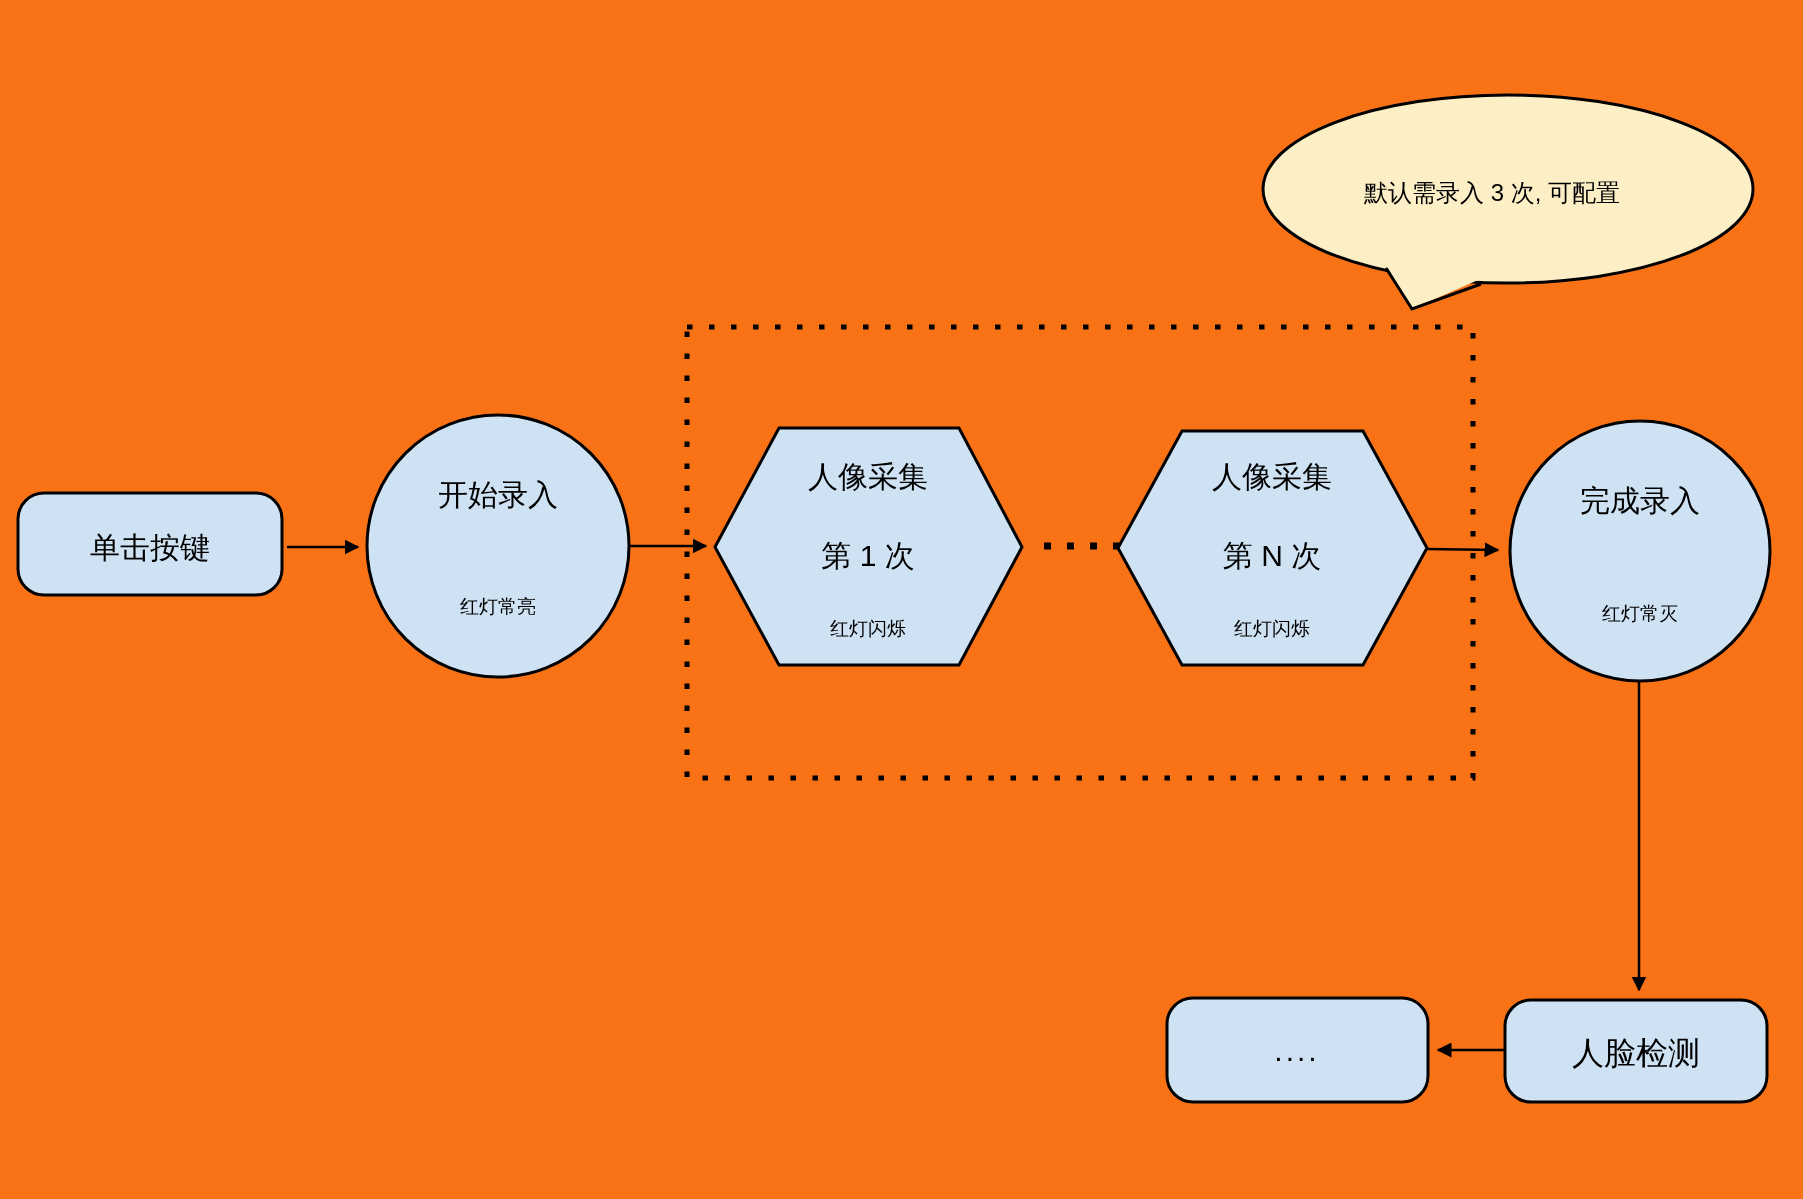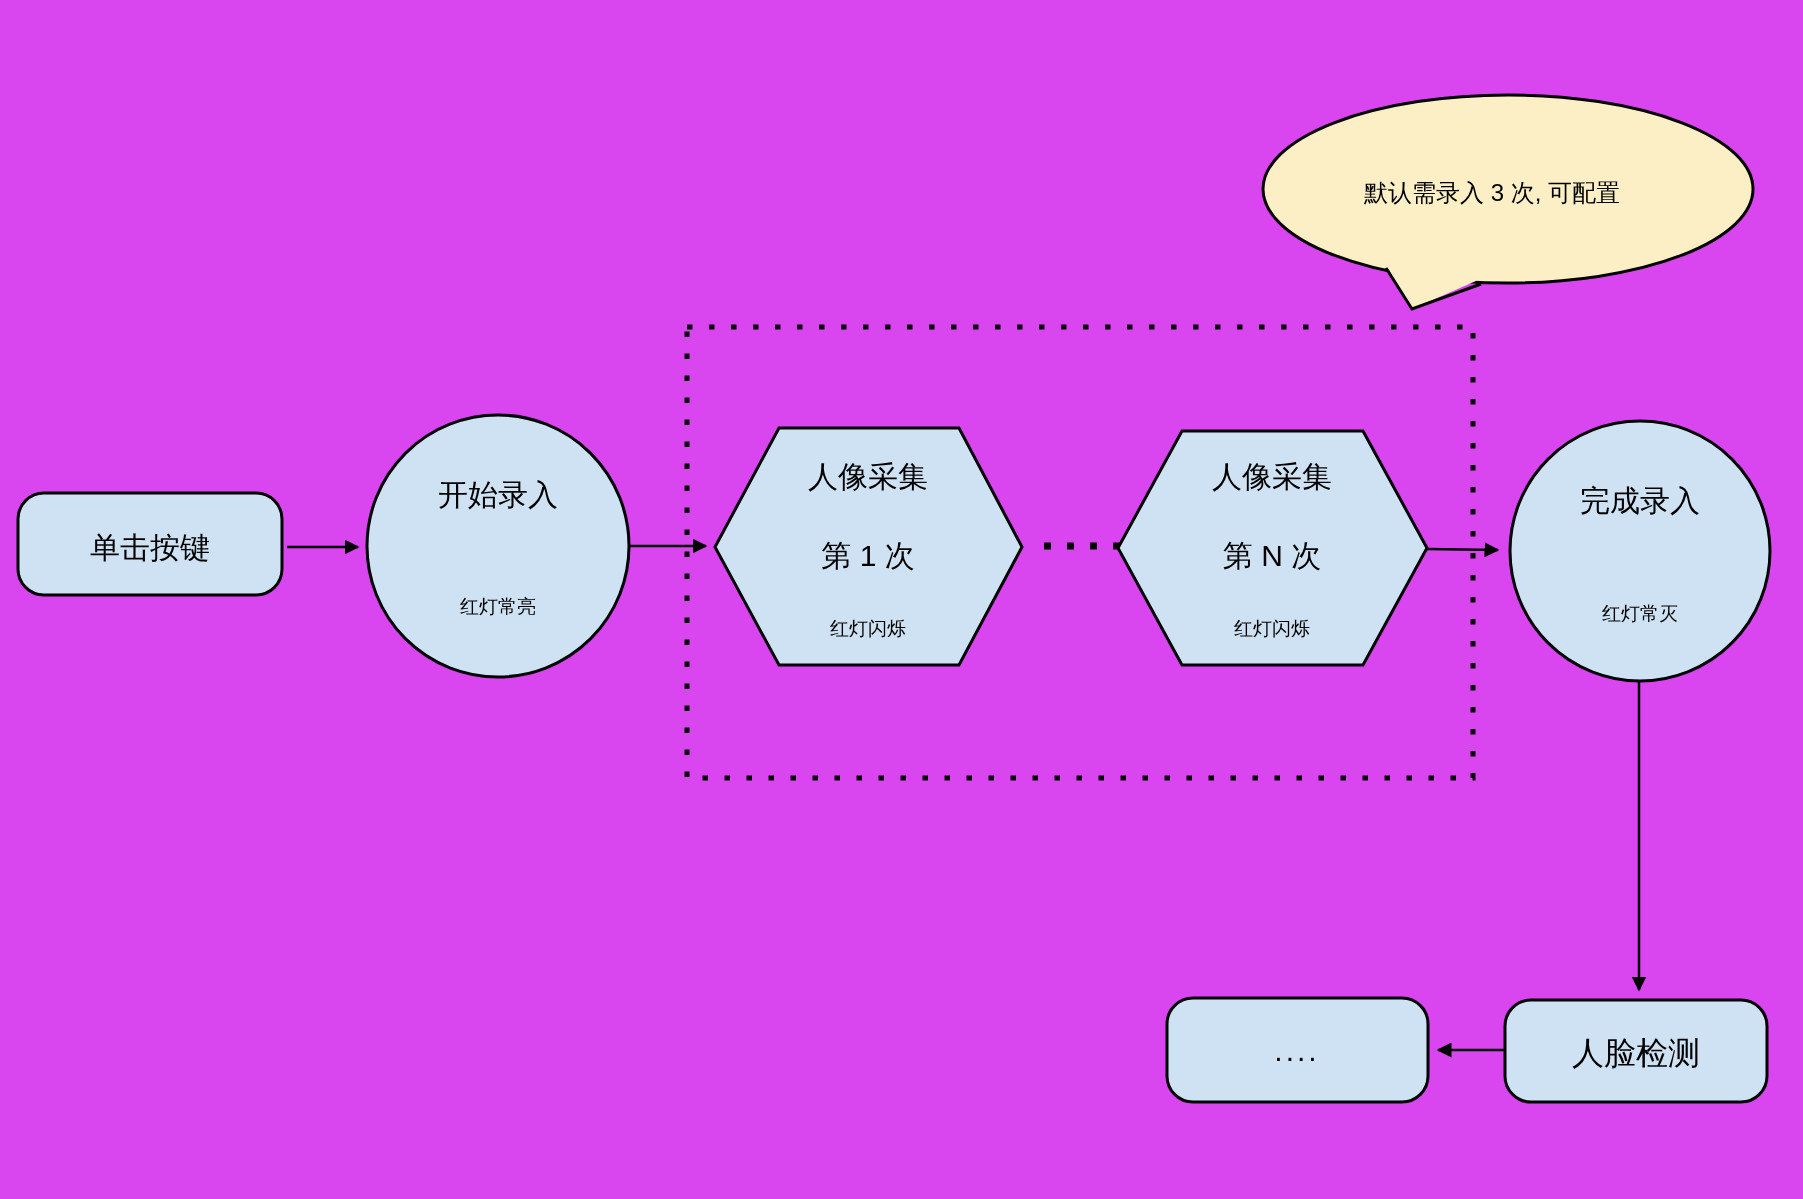--- a/index.html
+++ b/index.html
@@ -3,21 +3,21 @@
 <meta charset="utf-8">
 <style>
   html, body {
     margin: 0;
     padding: 0;
     background: #ffffff;
   }
   .canvas-wrap {
     width: 1803px;
     height: 1199px;
-    background: #d946ef;
+    background: #f97316;
     position: relative;
     overflow: hidden;
   }
   svg { display: block; }
   .node {
     fill: #CFE2F3;
     stroke: #000000;
     stroke-width: 3;
   }
   .callout-fill { fill: #FCEEC5; }

